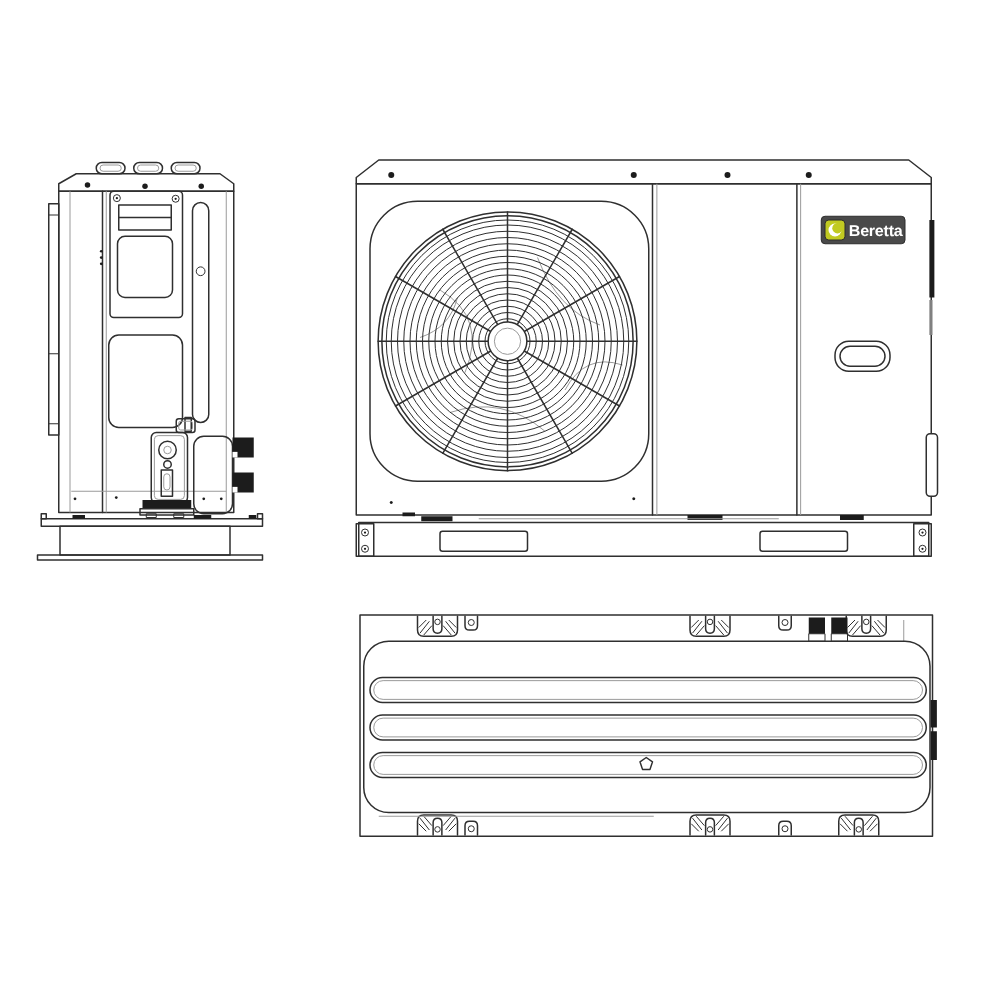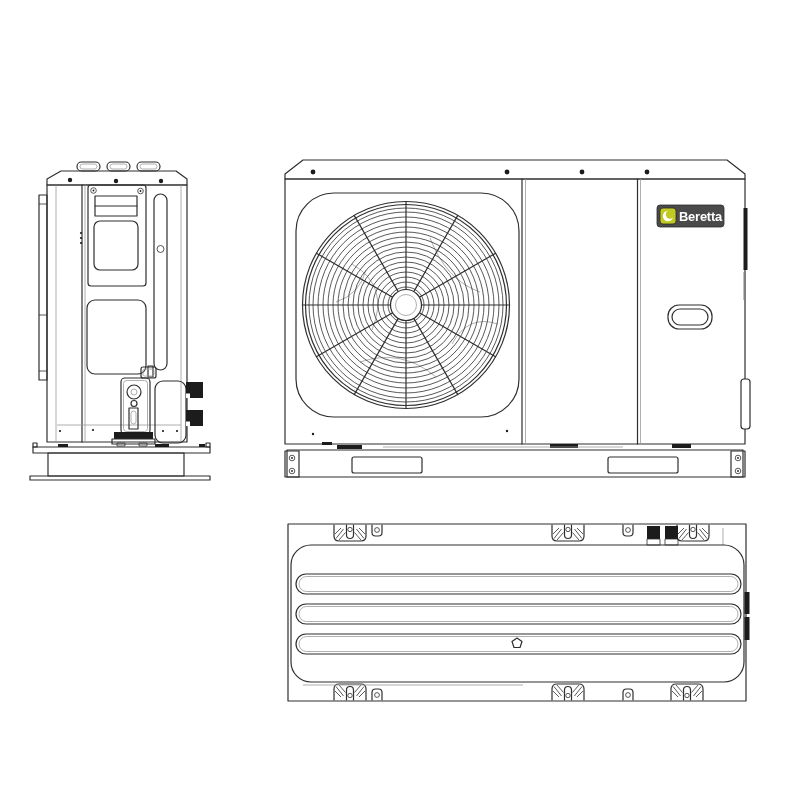--- a/index.html
+++ b/index.html
@@ -1,17 +1,17 @@
 <!DOCTYPE html>
 <html style="--page-bg: #ffffff; --line: #2f2f2f; --line-light: #9a9a9a; --fill-dark: #1c1c1c; --badge-bg: #4a4a4a; --badge-icon: #c1ca22; --badge-text: #ffffff;"><head>
 <meta charset="utf-8">
 <style>
   html,body{margin:0;padding:0;background:#fff;}
   .stage{position:relative;width:800px;height:704px;background:var(--page-bg,#fff);overflow:hidden;
-         font-family:"Liberation Sans",sans-serif;margin-top:32px;}
+         font-family:"Liberation Sans",sans-serif;}
   svg{display:block}
   .ln{stroke:var(--line,#2f2f2f);fill:none;stroke-width:1.2;stroke-linejoin:round;stroke-linecap:round;}
   .th{stroke:var(--line,#2f2f2f);fill:none;stroke-width:0.8;stroke-linejoin:round;}
   .lt{stroke:var(--line-light,#9a9a9a);fill:none;stroke-width:0.8;}
   .fd{fill:var(--fill-dark,#1c1c1c);stroke:none;}
   .fw{fill:#fff;}
   .badge{fill:var(--badge-bg,#4a4a4a);stroke:#2c2c2c;stroke-width:0.8;}
   .badge-icon{fill:var(--badge-icon,#c1ca22);stroke:#2c2c2c;stroke-width:0.8;}
   .badge-text{fill:var(--badge-text,#ffffff);font-family:"Liberation Sans",sans-serif;
               font-weight:bold;font-size:12.5px;letter-spacing:-0.2px;}

